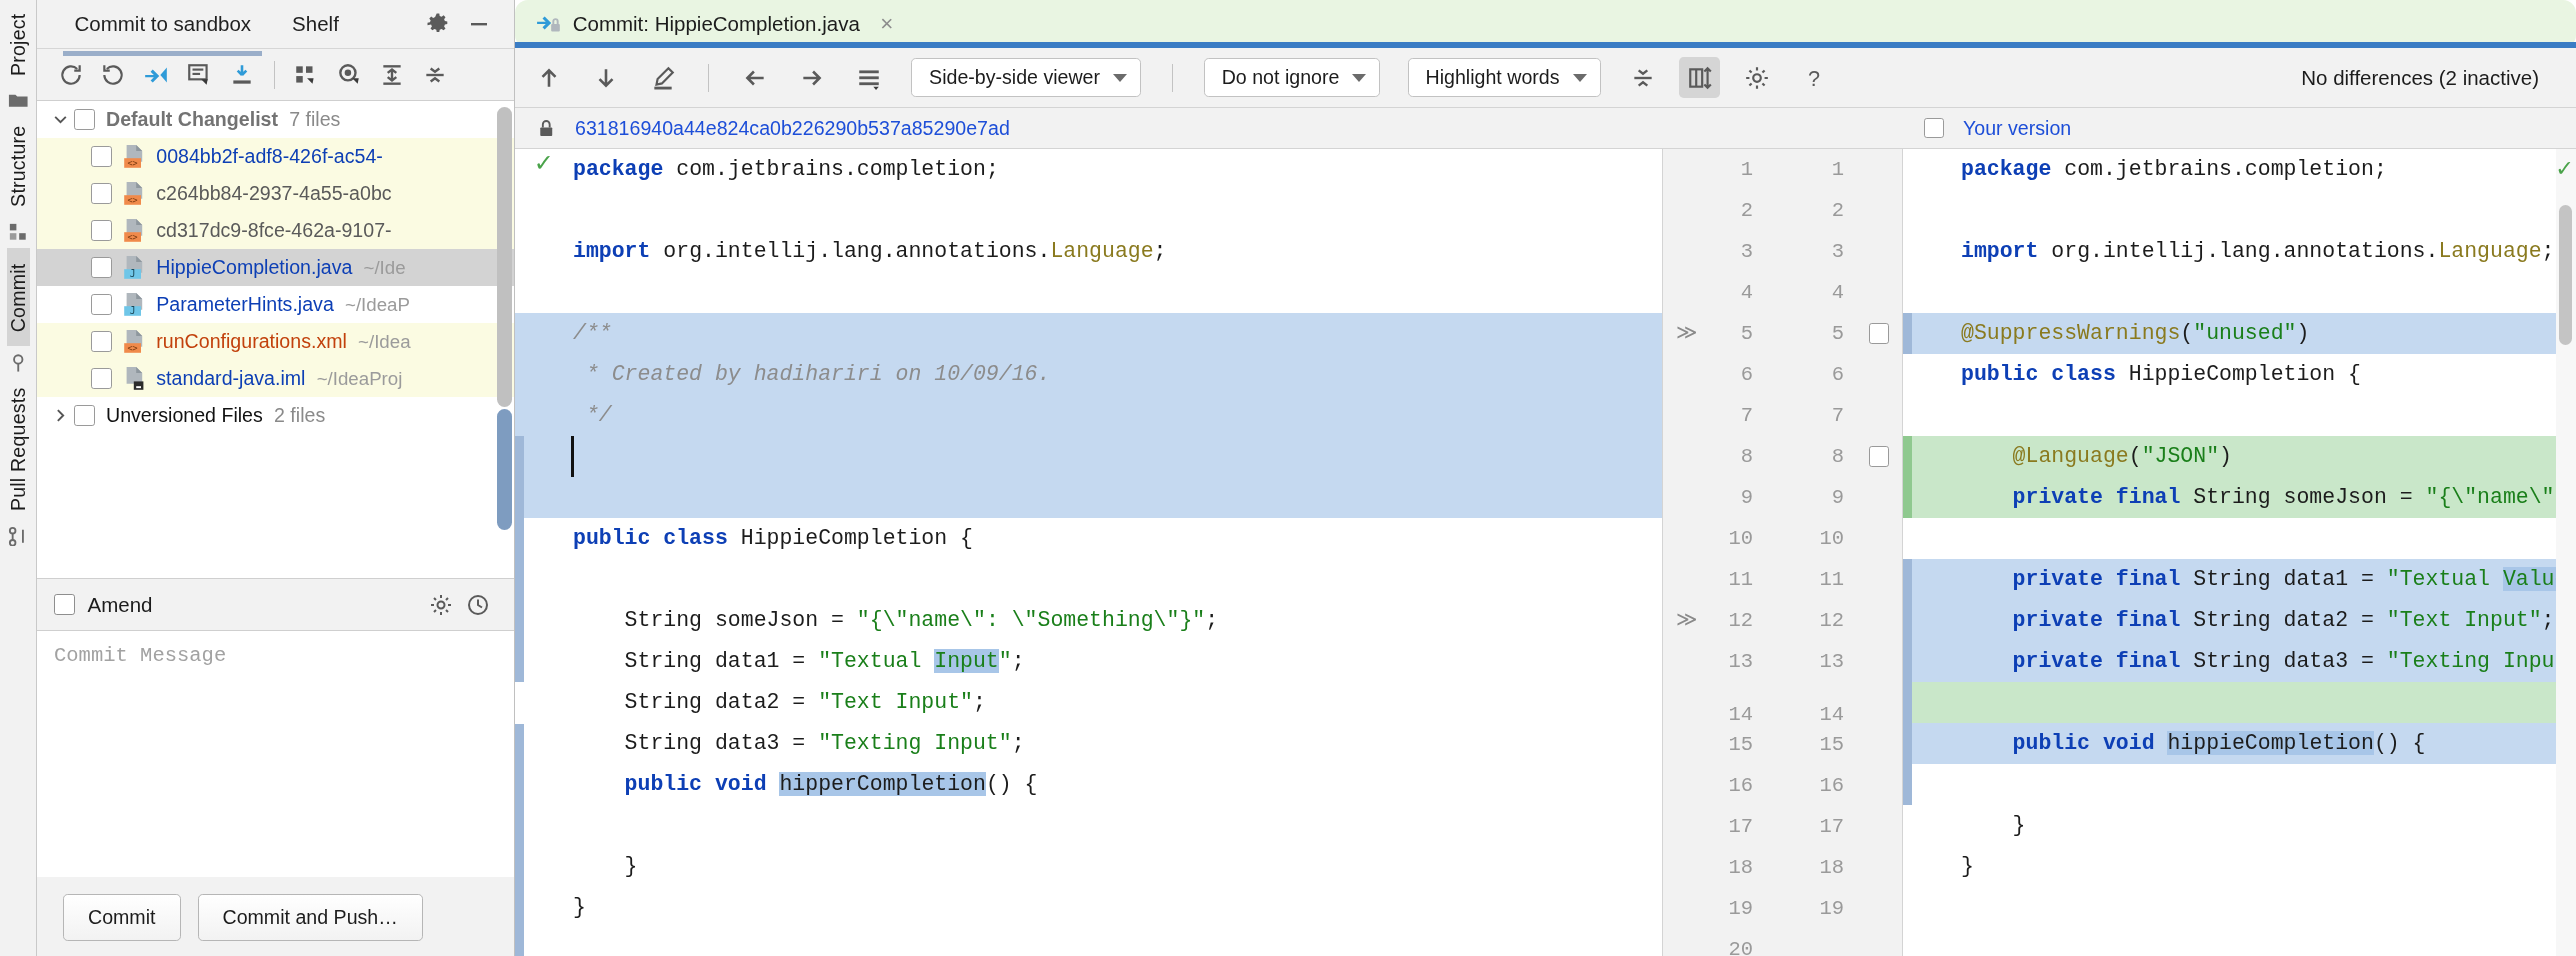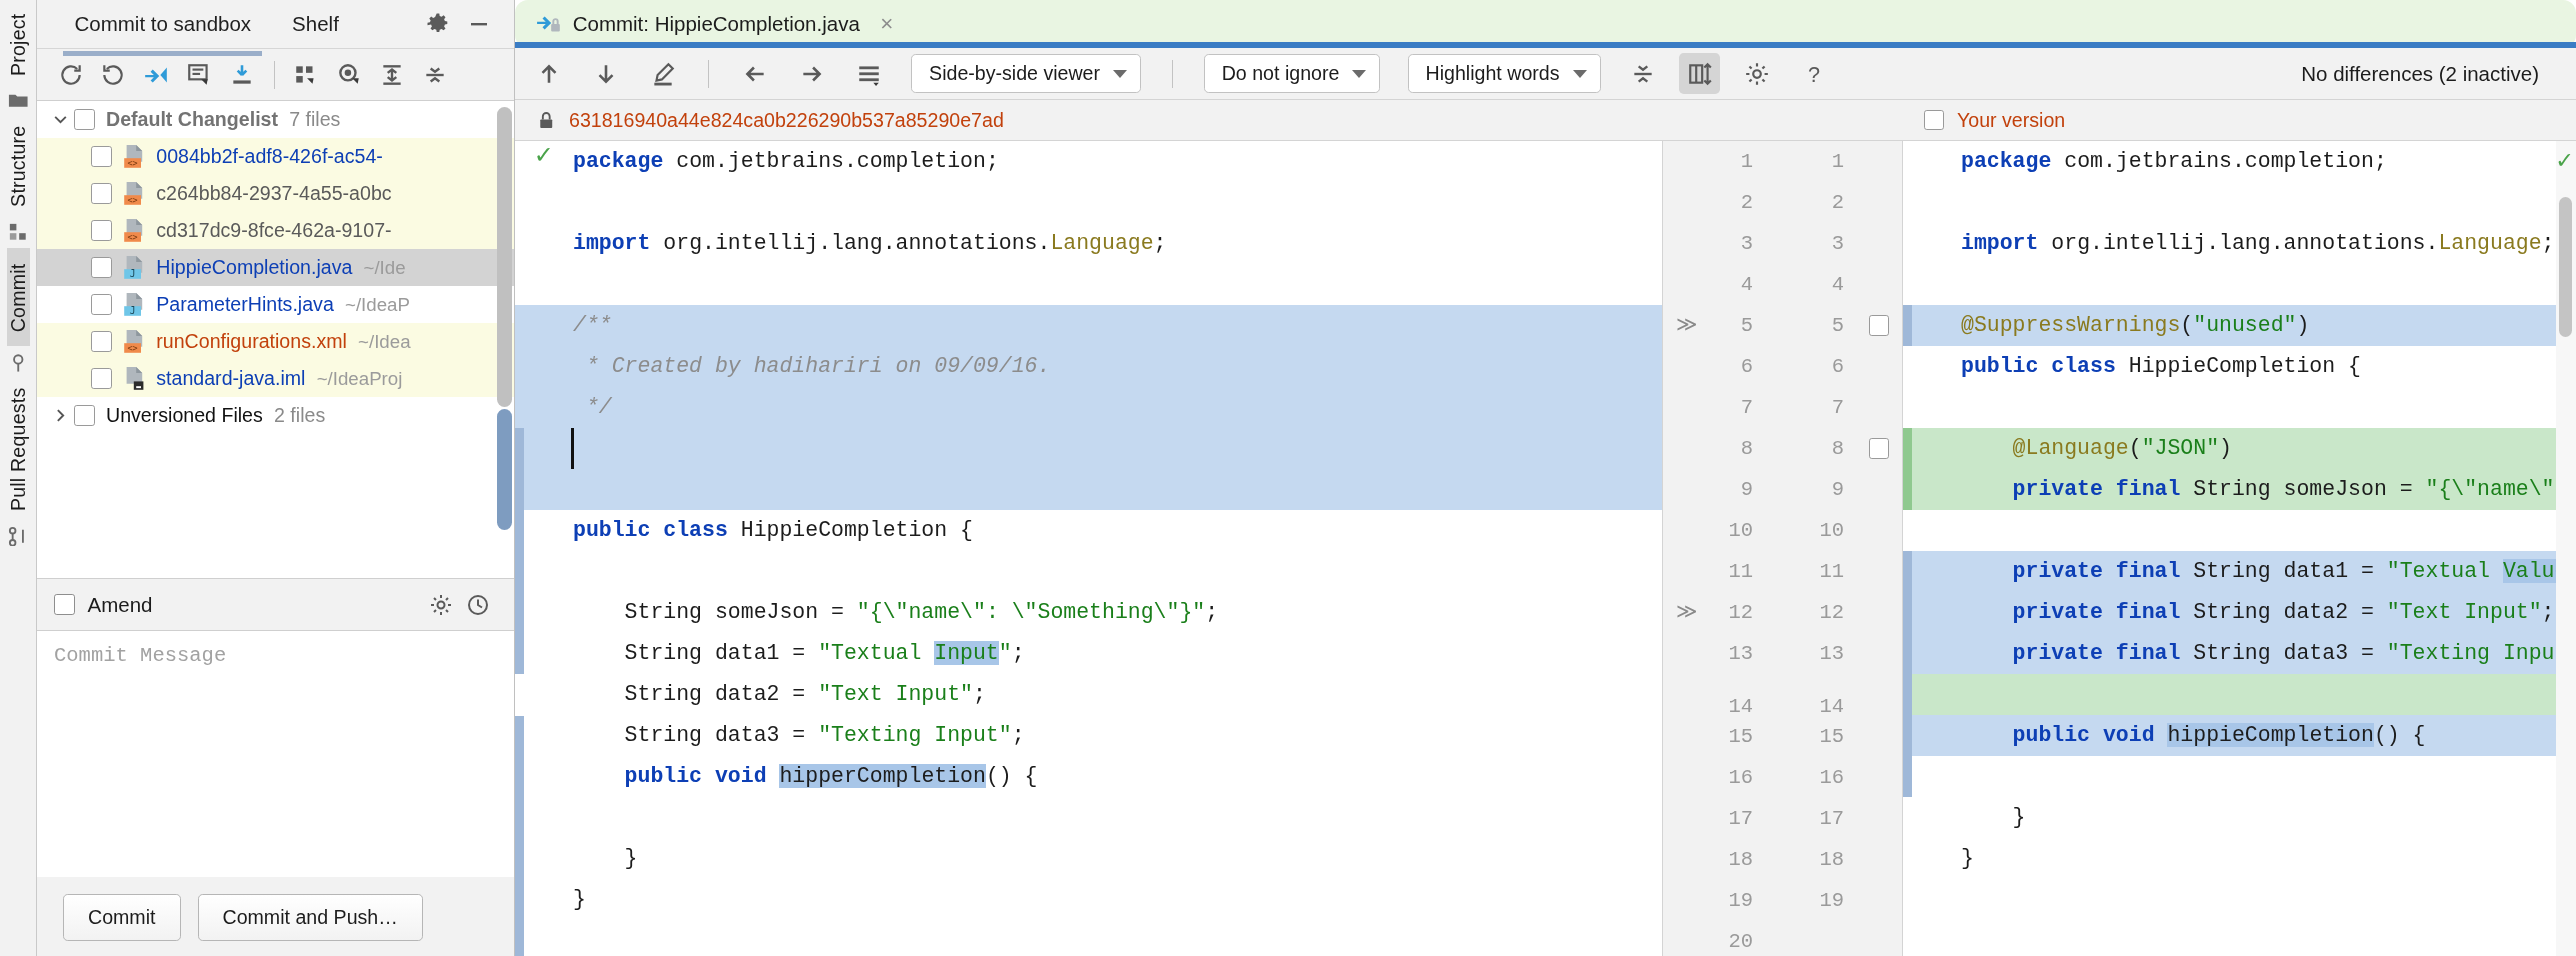--- a/index.html
+++ b/index.html
@@ -91,34 +91,34 @@
   }
 
   
   .diff { flex: 1; display: flex; flex-direction: column; background: #fff; min-width: 0; }
   .diff-tabbar { height: 48px; background: #e9f5e2; display: flex; align-items: center;
                  padding-left: 20.5px; position: relative; border-radius: 13px; }
   .diff-tabbar::after { content: ''; position: absolute; left: 0; right: 0; bottom: 0; height: 5.6px; background: #3a7cc4; }
   .diff-tab-title { font-size: 20.5px; color: #1c1c1c; margin-left: 11.2px; }
   .diff-tab-close { margin-left: 20.5px; color: #8d8d8d; font-size: 22.4px; }
 
-  .diff-toolbar { height: 52px; display: flex; align-items: center; padding: 17px 13px; background: #f2f2f2;
+  .diff-toolbar { height: 60px; display: flex; align-items: center; padding: 17px 13px; background: #f2f2f2;
                   border-bottom: 0.9px solid #d4d4d4; gap: 16px; }
   .dd {
     height: 39px; border: 0.9px solid #c2c2c2; border-radius: 4.7px; background: #fff;
     display: flex; align-items: center; padding: 0 13px 0 17px; gap: 13px;
     font-size: 19.6px; color: #1c1c1c; margin: 0 5.6px; cursor: pointer;
   }
   .caret { width: 0; height: 0; border-left: 7.5px solid transparent; border-right: 7.5px solid transparent;
            border-top: 8.4px solid #6b6b6b; }
   .diff-status { margin-left: auto; font-size: 20.5px; color: #1c1c1c; padding-right: 24px; }
   .toggle-on { background: #d5d5d5; border-radius: 4.7px; }
 
   .pane-headers { height: 41px; display: flex; background: #f2f2f2; border-bottom: 0.9px solid #d4d4d4; }
-  .ph { display: flex; align-items: center; font-size: 19.6px; color: #c2410c; gap: 13px; padding-left: 20.5px; }
+  .ph { display: flex; align-items: center; font-size: 19.6px; color: #1d4ed8; gap: 19px; padding-left: 20.5px; }
   .ph-left { width: 1147px; flex: 0 0 1147px; }
   .ph-mid { width: 241px; flex: 0 0 241px; }
   .ph-right { flex: 1; }
 
   .panes { flex: 1; display: flex; min-height: 0; position: relative; overflow: hidden; }
   .code-pane { position: relative; overflow: hidden; background: #fff; }
   .pane-left { width: 1147px; flex: 0 0 1147px; }
   .gutter-col { width: 241px; flex: 0 0 241px; background: #f2f2f2; position: relative;
                 border-left: 0.9px solid #d4d4d4; border-right: 0.9px solid #d4d4d4; }
   .pane-right { flex: 1; }
@@ -560,21 +560,21 @@
         <div class="checkmark" style="top:0;">✓</div>
         <div class="modmark" style="top:287px;height:246px;"></div>
         <div class="modmark" style="top:575px;height:246px;"></div>
         <div class="caret-bar" style="left:56px;top:287px;height:41px;"></div>
 
         <div class="line"><span class="kw">package</span> com.jetbrains.completion;</div>
         <div class="line"> </div>
         <div class="line"><span class="kw">import</span> org.intellij.lang.annotations.<span class="ann">Language</span>;</div>
         <div class="line"> </div>
         <div class="line hl-blue"><span class="cmt">/**</span></div>
-        <div class="line hl-blue"><span class="cmt"> * Created by hadihariri on 09/09/16.</span></div>
+        <div class="line hl-blue"><span class="cmt"> * Created by hadihariri on 10/09/16.</span></div>
         <div class="line hl-blue"><span class="cmt"> */</span></div>
         <div class="line hl-blue"> </div>
         <div class="line hl-blue"> </div>
         <div class="line"><span class="kw">public class</span> HippieCompletion {</div>
         <div class="line"> </div>
         <div class="line">    String someJson = <span class="str">"{\"name\": \"Something\"}"</span>;</div>
         <div class="line">    String data1 = <span class="str">"Textual <span class="hl-word-blue">Input</span>"</span>;</div>
         <div class="line">    String data2 = <span class="str">"Text Input"</span>;</div>
         <div class="line">    String data3 = <span class="str">"Texting Input"</span>;</div>
         <div class="line">    <span class="kw">public void</span> <span class="hl-word-blue">hipperCompletion</span>() {</div>

